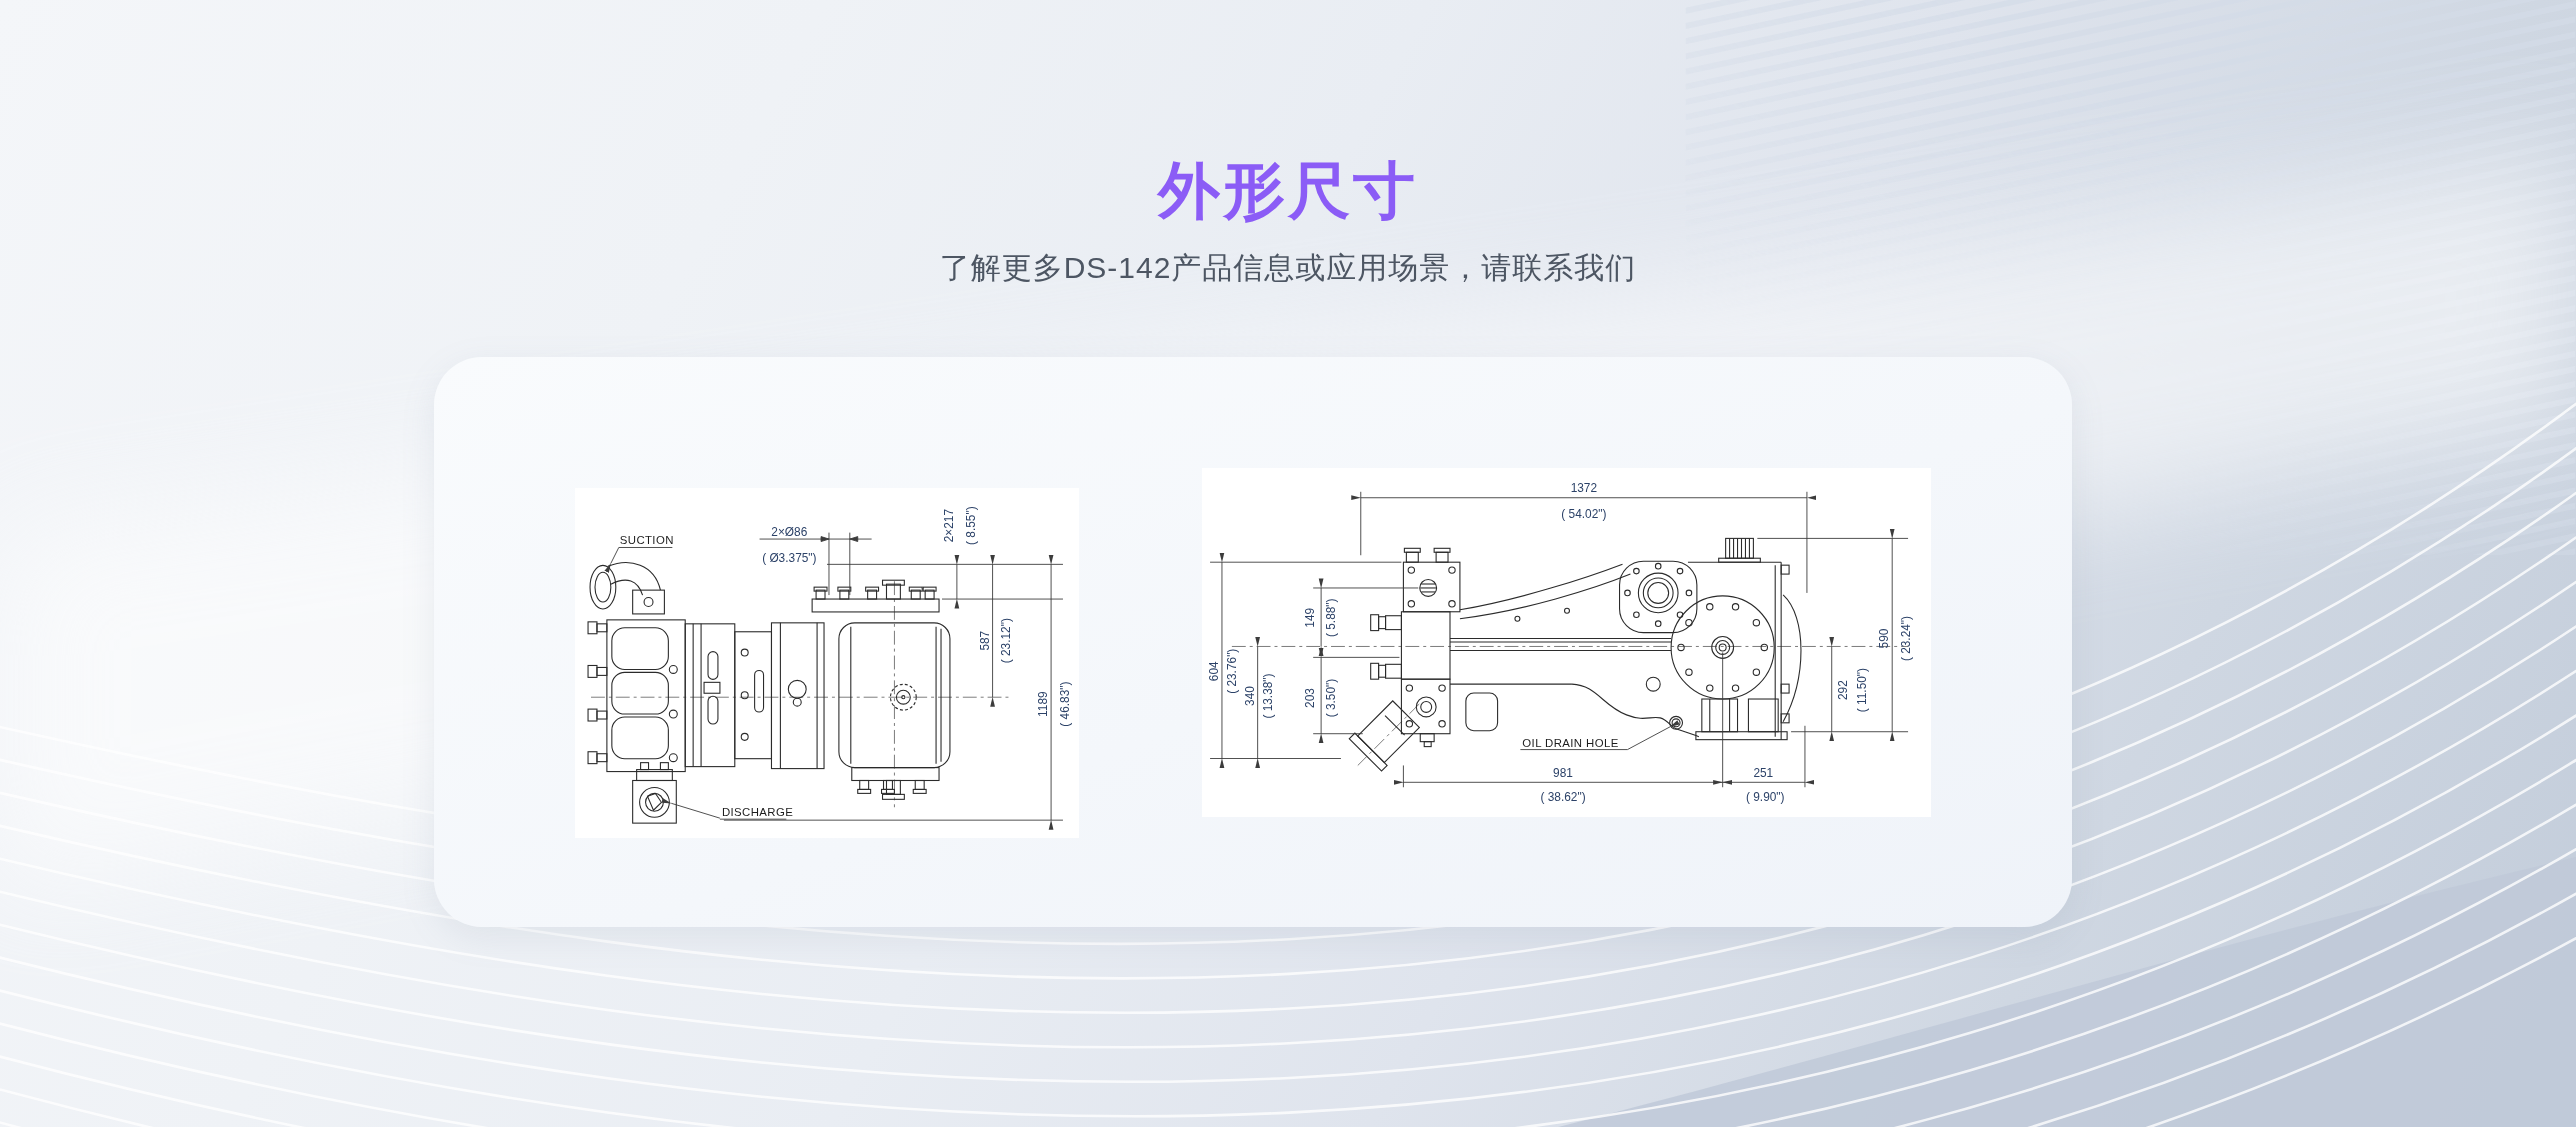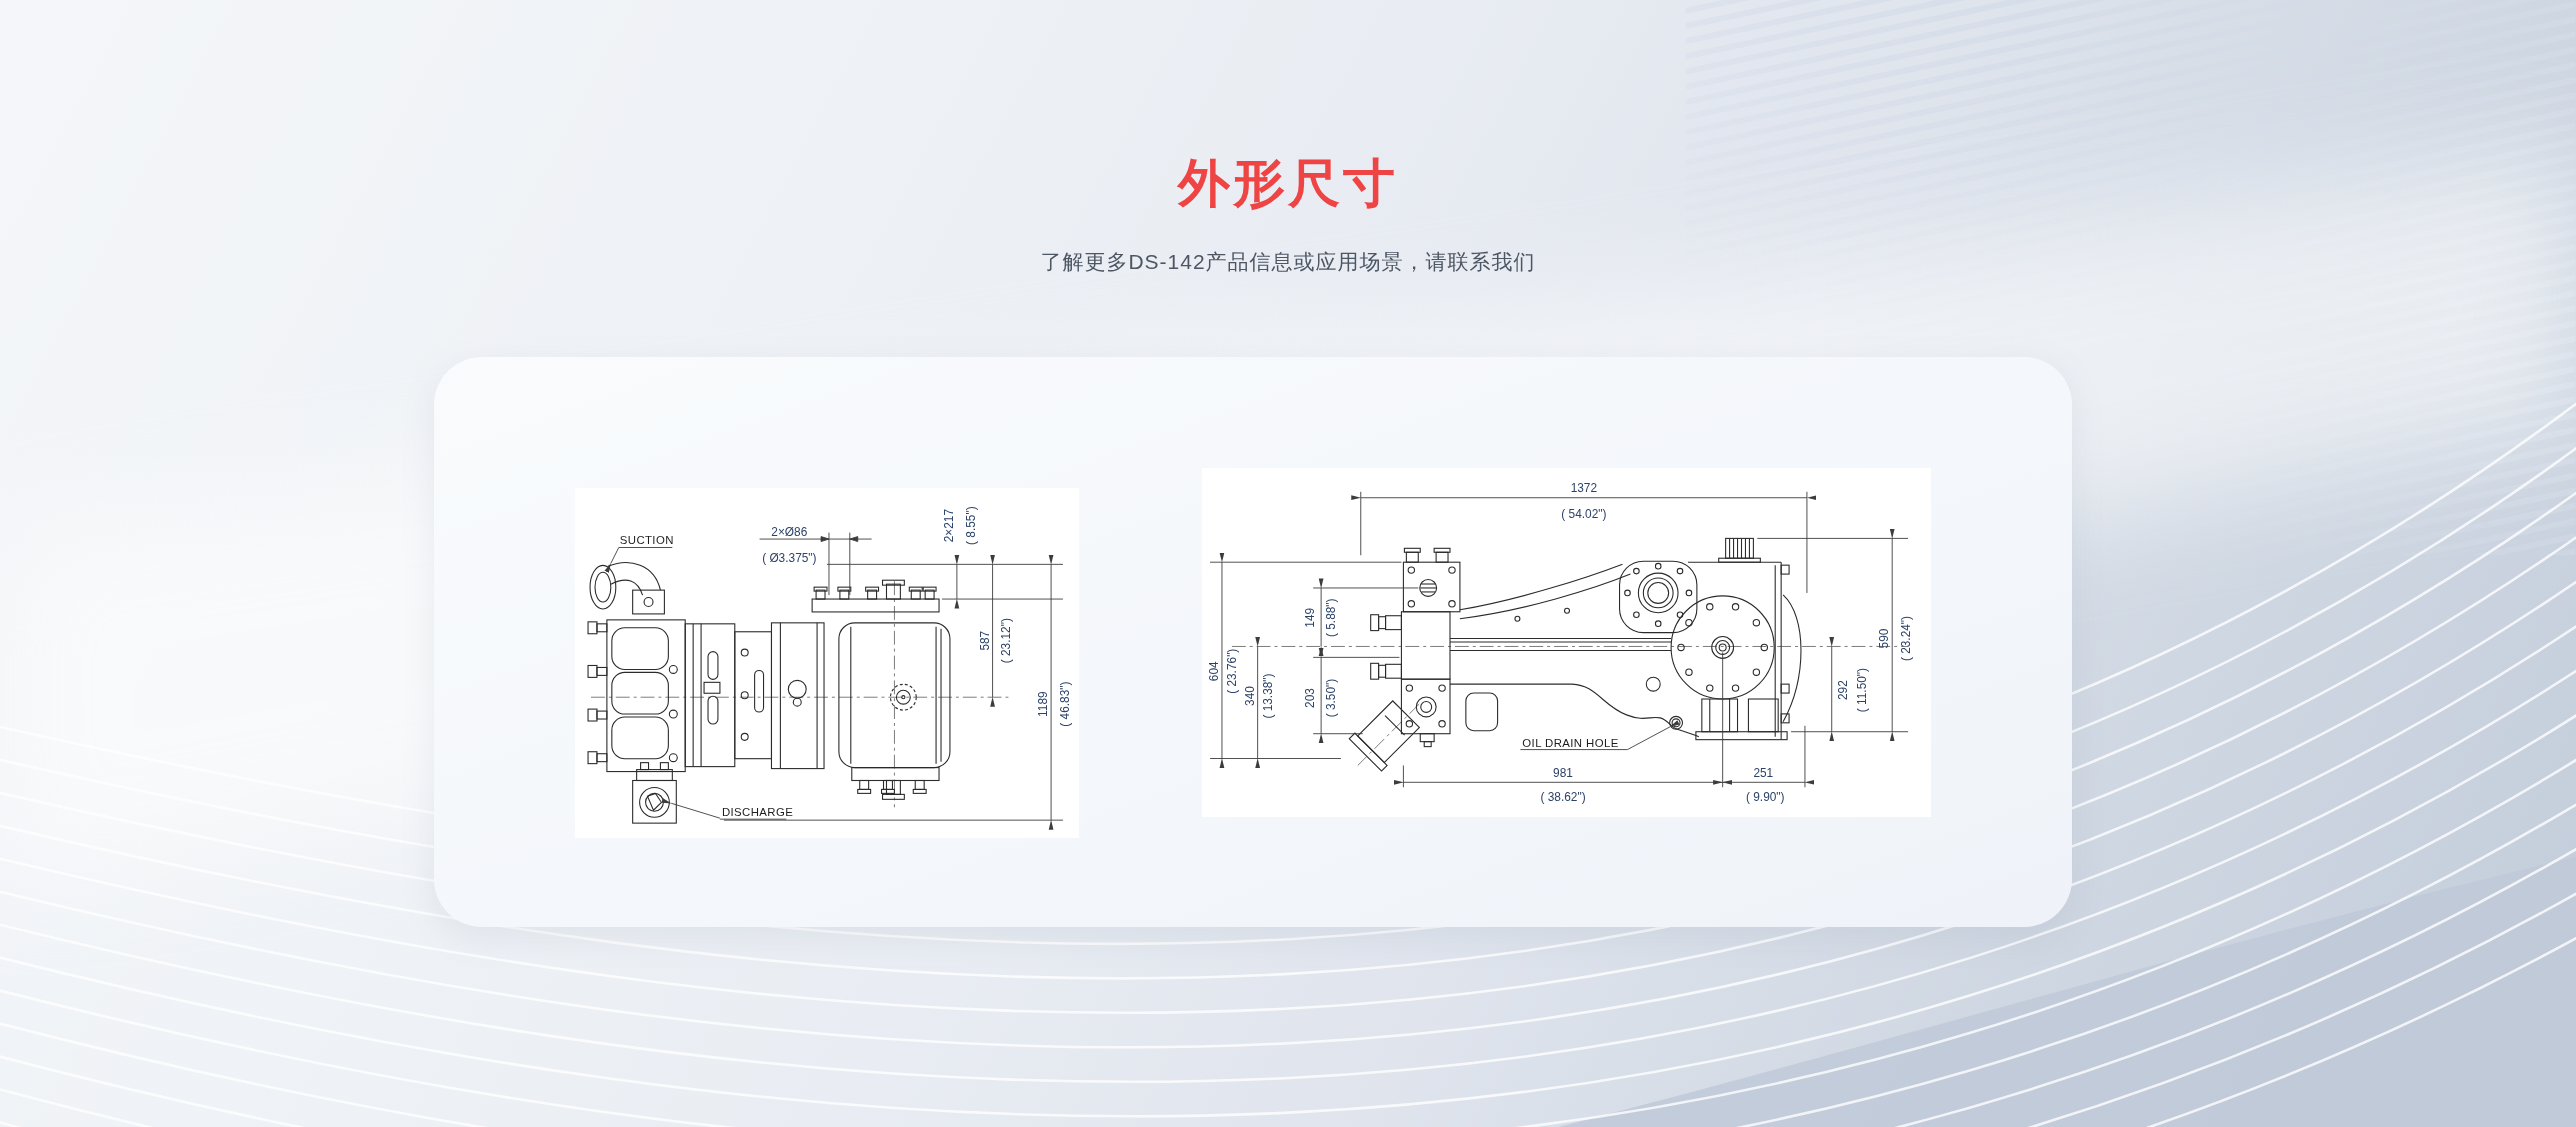--- a/index.html
+++ b/index.html
@@ -14,25 +14,25 @@
     position:absolute;left:434px;top:357px;width:1638px;height:570px;
     background:linear-gradient(160deg,#f9fbfd 0%,#f4f7fb 55%,#eff3f9 100%);
     border-radius:48px;
     box-shadow:0 10px 34px rgba(122,138,164,.13);
   }
   .view{position:absolute;background:#ffffff;}
   #top-view-box{left:575px;top:488px;width:504px;height:350px;}
   #side-view-box{left:1202px;top:468px;width:729px;height:349px;}
   .page-title{
     position:absolute;top:149px;left:0;width:100%;text-align:center;
-    font-size:52px;font-weight:700;letter-spacing:3px;color:#ef4444;
+    font-size:62px;font-weight:700;letter-spacing:3px;color:#8b5cf6;
   }
   .page-subtitle{
     position:absolute;top:248px;left:0;width:100%;text-align:center;
-    font-size:21px;font-weight:400;letter-spacing:1px;color:#4d5663;
+    font-size:30px;font-weight:400;letter-spacing:1px;color:#4d5663;
   }
   
   .ol{stroke:#2b2b2b;stroke-width:1.1;fill:none;}
   .dim{stroke:#3c3c3c;stroke-width:.9;fill:none;}
   .cl{stroke:#5a5a5a;stroke-width:.8;fill:none;stroke-dasharray:14 4 3 4;}
   .dt{fill:#2c4268;font-size:12px;text-anchor:middle;font-family:"Liberation Sans",sans-serif;}
   .lbl{fill:#1d1d1d;font-size:11.5px;letter-spacing:.4px;font-family:"Liberation Sans",sans-serif;}
 </style>
 </head>
 <body>

